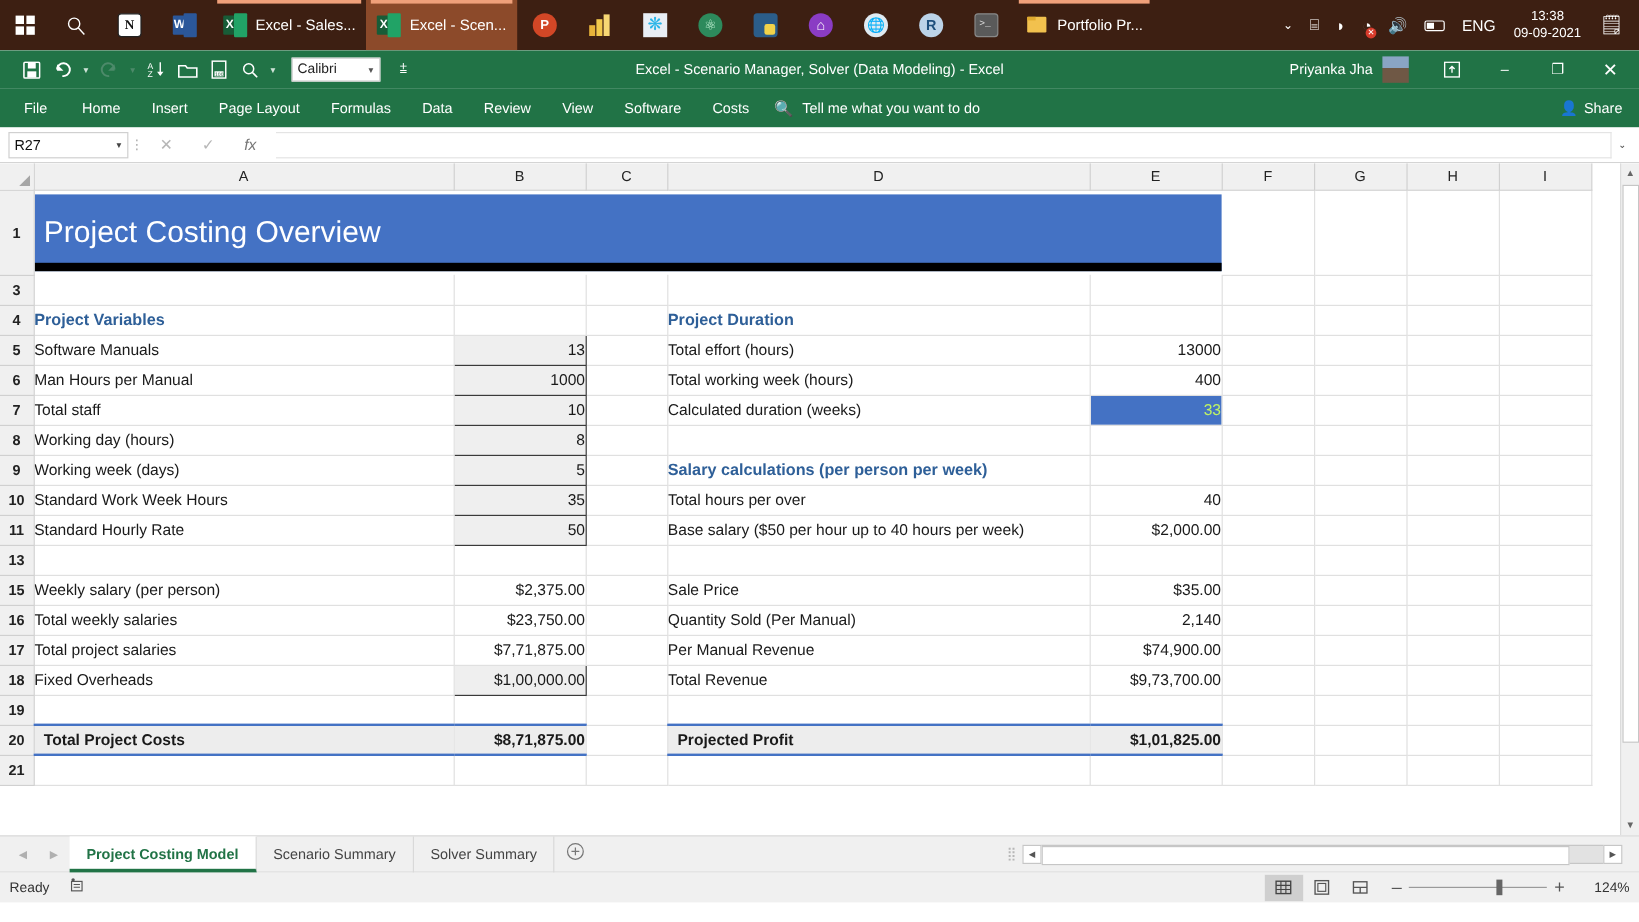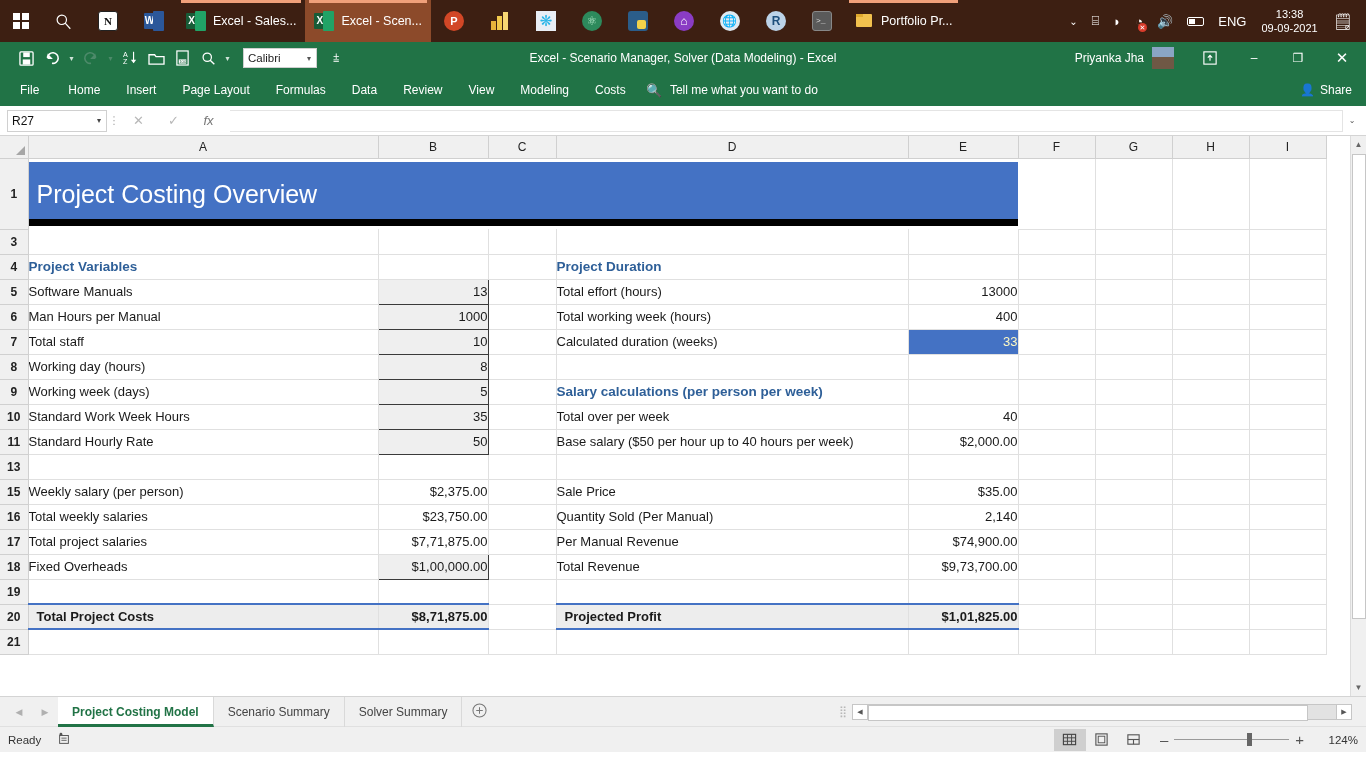--- a/index.html
+++ b/index.html
@@ -139,21 +139,21 @@
     border-right: 1px solid #e0e0e0; border-bottom: 1px solid #e0e0e0;
     font-size: 13px; color: #1a1a1a; padding: 0 4px; height: 25px;
     overflow: hidden; white-space: nowrap;
   }
   .cell.num { text-align: right; }
   .cell.hdr2 { color: #2e5f98; font-weight: bold; font-size: 13.5px; }
   .cell.inputcell { background: #efefef; border: 1px solid #3a3a3a; }
   .cell.totalrow { background: #ededed; font-weight: bold;
       border-top: 2px solid #4472c4; border-bottom: 2px solid #4472c4; }
   .cell.sel {
-    background: #4472c4; color: #fef9c3;
+    background: #4472c4; color: #bef264;
   }
   .banner {
     background: #4472c4; color: #fff; font-size: 25px; font-weight: normal;
     height: 64px; line-height: 64px; padding-left: 8px;
     border-bottom: 7px solid #000;
     white-space: nowrap; overflow: hidden;
   }
 
   
   .vscroll {
@@ -423,21 +423,21 @@
 
   <div class="ribbon">
     <div class="rtab file">File</div>
     <div class="rtab">Home</div>
     <div class="rtab">Insert</div>
     <div class="rtab">Page Layout</div>
     <div class="rtab">Formulas</div>
     <div class="rtab">Data</div>
     <div class="rtab">Review</div>
     <div class="rtab">View</div>
-    <div class="rtab">Modeling</div>
+    <div class="rtab">Software</div>
     <div class="rtab">Costs</div>
     <div class="tellme">
       <span class="bulb">🔍</span>
       <span>Tell me what you want to do</span>
     </div>
     <div class="share">
       <span>👤</span>
       <span>Share</span>
     </div>
   </div>
@@ -578,21 +578,21 @@
             <td class="cell"></td>
             <td class="cell"></td>
             <td class="cell"></td>
             <td class="cell"></td>
           </tr>
           <tr>
             <th class="rowhdr">10</th>
             <td class="cell">Standard Work Week Hours</td>
             <td class="cell num inputcell">35</td>
             <td class="cell"></td>
-            <td class="cell">Total over per week</td>
+            <td class="cell">Total hours per over</td>
             <td class="cell num">40</td>
             <td class="cell"></td>
             <td class="cell"></td>
             <td class="cell"></td>
             <td class="cell"></td>
           </tr>
           <tr>
             <th class="rowhdr">11</th>
             <td class="cell">Standard Hourly Rate</td>
             <td class="cell num inputcell">50</td>

